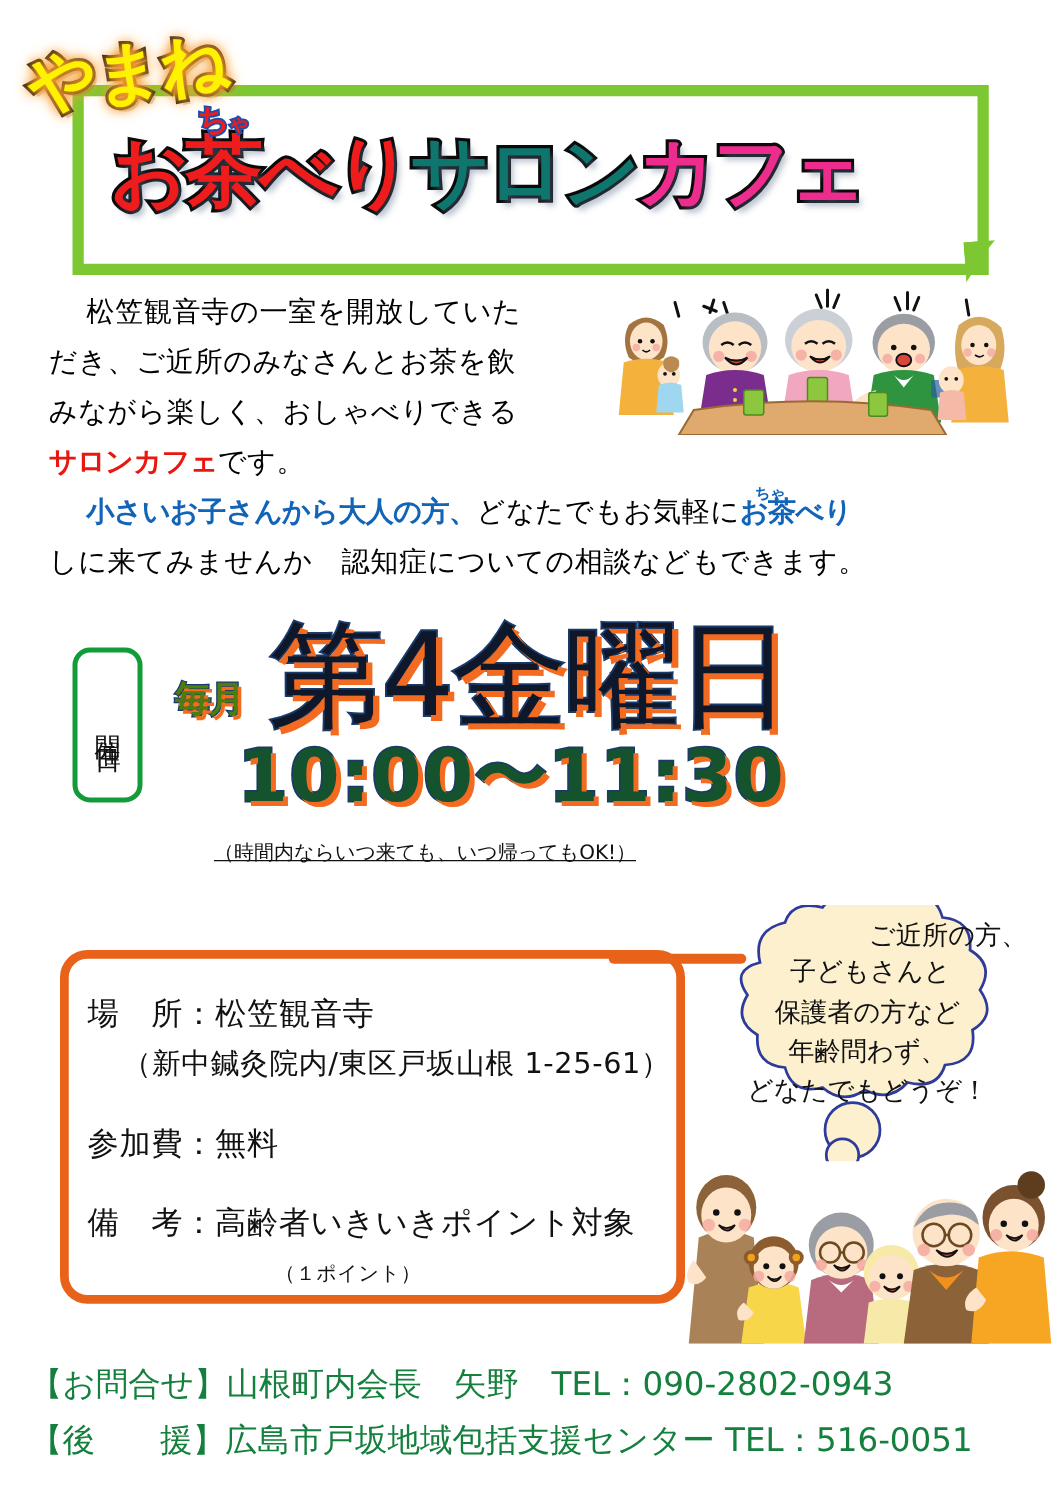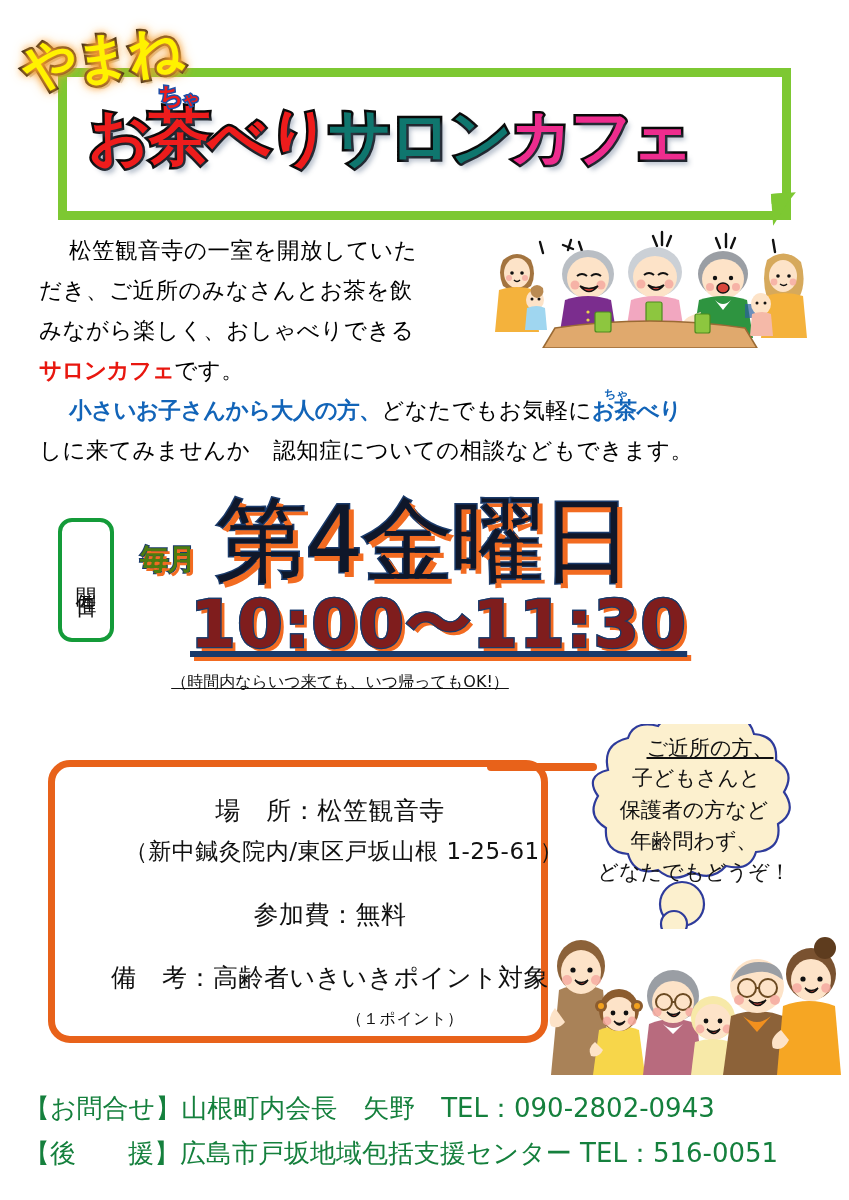--- a/index.html
+++ b/index.html
@@ -92,61 +92,60 @@
   }
   .dai4{
     position:absolute;left:215px;top:495px;
     font-size:92px;font-weight:normal;color:#0f172a;letter-spacing:-2px;
     white-space:nowrap;line-height:1;
     -webkit-text-stroke:3px #1a3a6a;paint-order:stroke fill;
     text-shadow:5px 5px 0 #F26B21;
   }
   .time-line{
     position:absolute;left:190px;top:592px;
-    font-size:66px;font-weight:bold;color:#7f1d1d;letter-spacing:1px;
+    font-size:58px;font-weight:bold;color:#14532d;letter-spacing:1px;
     white-space:nowrap;line-height:1;
     -webkit-text-stroke:2.5px #1a3a6a;paint-order:stroke fill;
     text-shadow:4px 4px 0 #F26B21;
-    text-decoration:underline;
   }
   .time-note{
     position:absolute;left:0;top:672px;width:680px;text-align:center;
     font-size:16px;letter-spacing:0;color:#111;text-decoration:underline;
   }
 
   
   .info-box{
     position:absolute;left:48px;top:760px;width:500px;height:283px;
     border:7px solid #E8621A;border-radius:22px;box-sizing:border-box;
     background:transparent;
   }
   .info-connector{
     position:absolute;left:487px;top:763px;width:110px;height:8px;
     background:#E8621A;border-radius:4px;
   }
   .info-lines{
     position:absolute;left:70px;top:790px;width:520px;
     font-size:25px;line-height:41px;letter-spacing:.5px;color:#111;
   }
-  .info-lines .row{display:block;white-space:nowrap;text-align:center;}
+  .info-lines .row{display:block;white-space:nowrap;}
   .info-lines .sub{padding-left:28px;font-size:23px;}
   .info-lines .gap{height:22px;display:block;}
   .info-lines .center-sub{padding-left:150px;font-size:16px;}
 
   
   .bubble{
     position:absolute;left:554px;top:724px;width:278px;height:205px;
   }
   .bubble-text{
     position:absolute;left:566px;top:733px;width:256px;
     text-align:center;font-size:21px;line-height:31px;color:#111;
     letter-spacing:0;
   }
   .bubble-text .l{display:block;white-space:nowrap;}
-  .bubble-text .r1{text-align:center;padding-left:32px;text-decoration:underline;}
+  .bubble-text .r1{text-align:right;padding-left:32px;}
   .bubble-text .r2{text-align:left;padding-left:66px;font-family:Liberation Mono, monospace;}
 
   
   .footer{
     position:absolute;left:24px;top:1086px;width:810px;
     font-size:26px;line-height:45px;letter-spacing:0;color:#15803d;
   }
   .footer .l{display:block;white-space:nowrap;}
 </style>
 </head>

